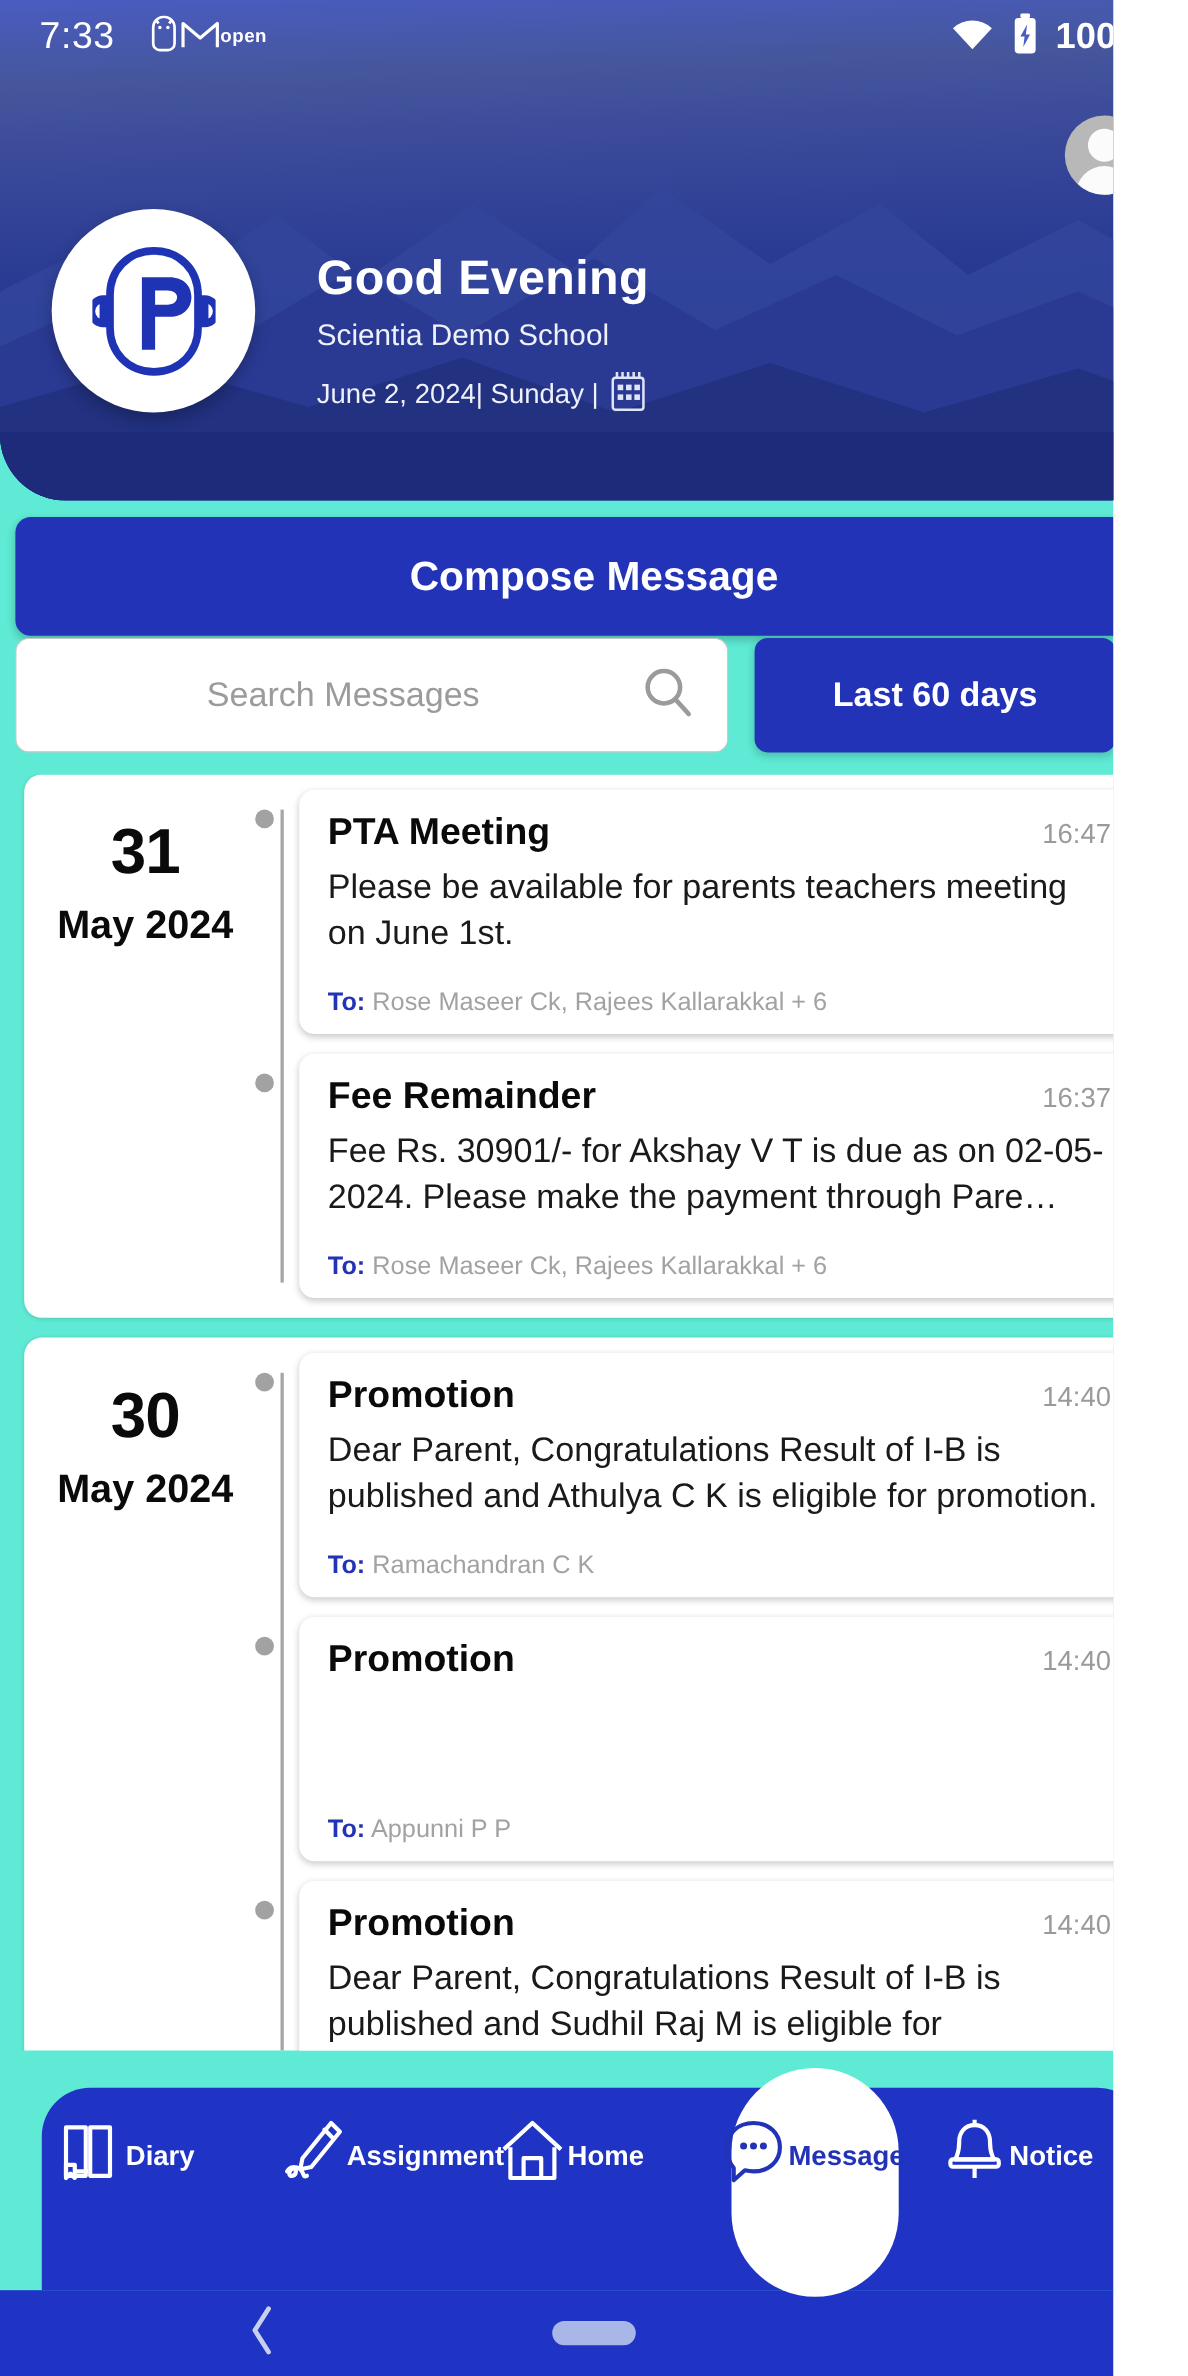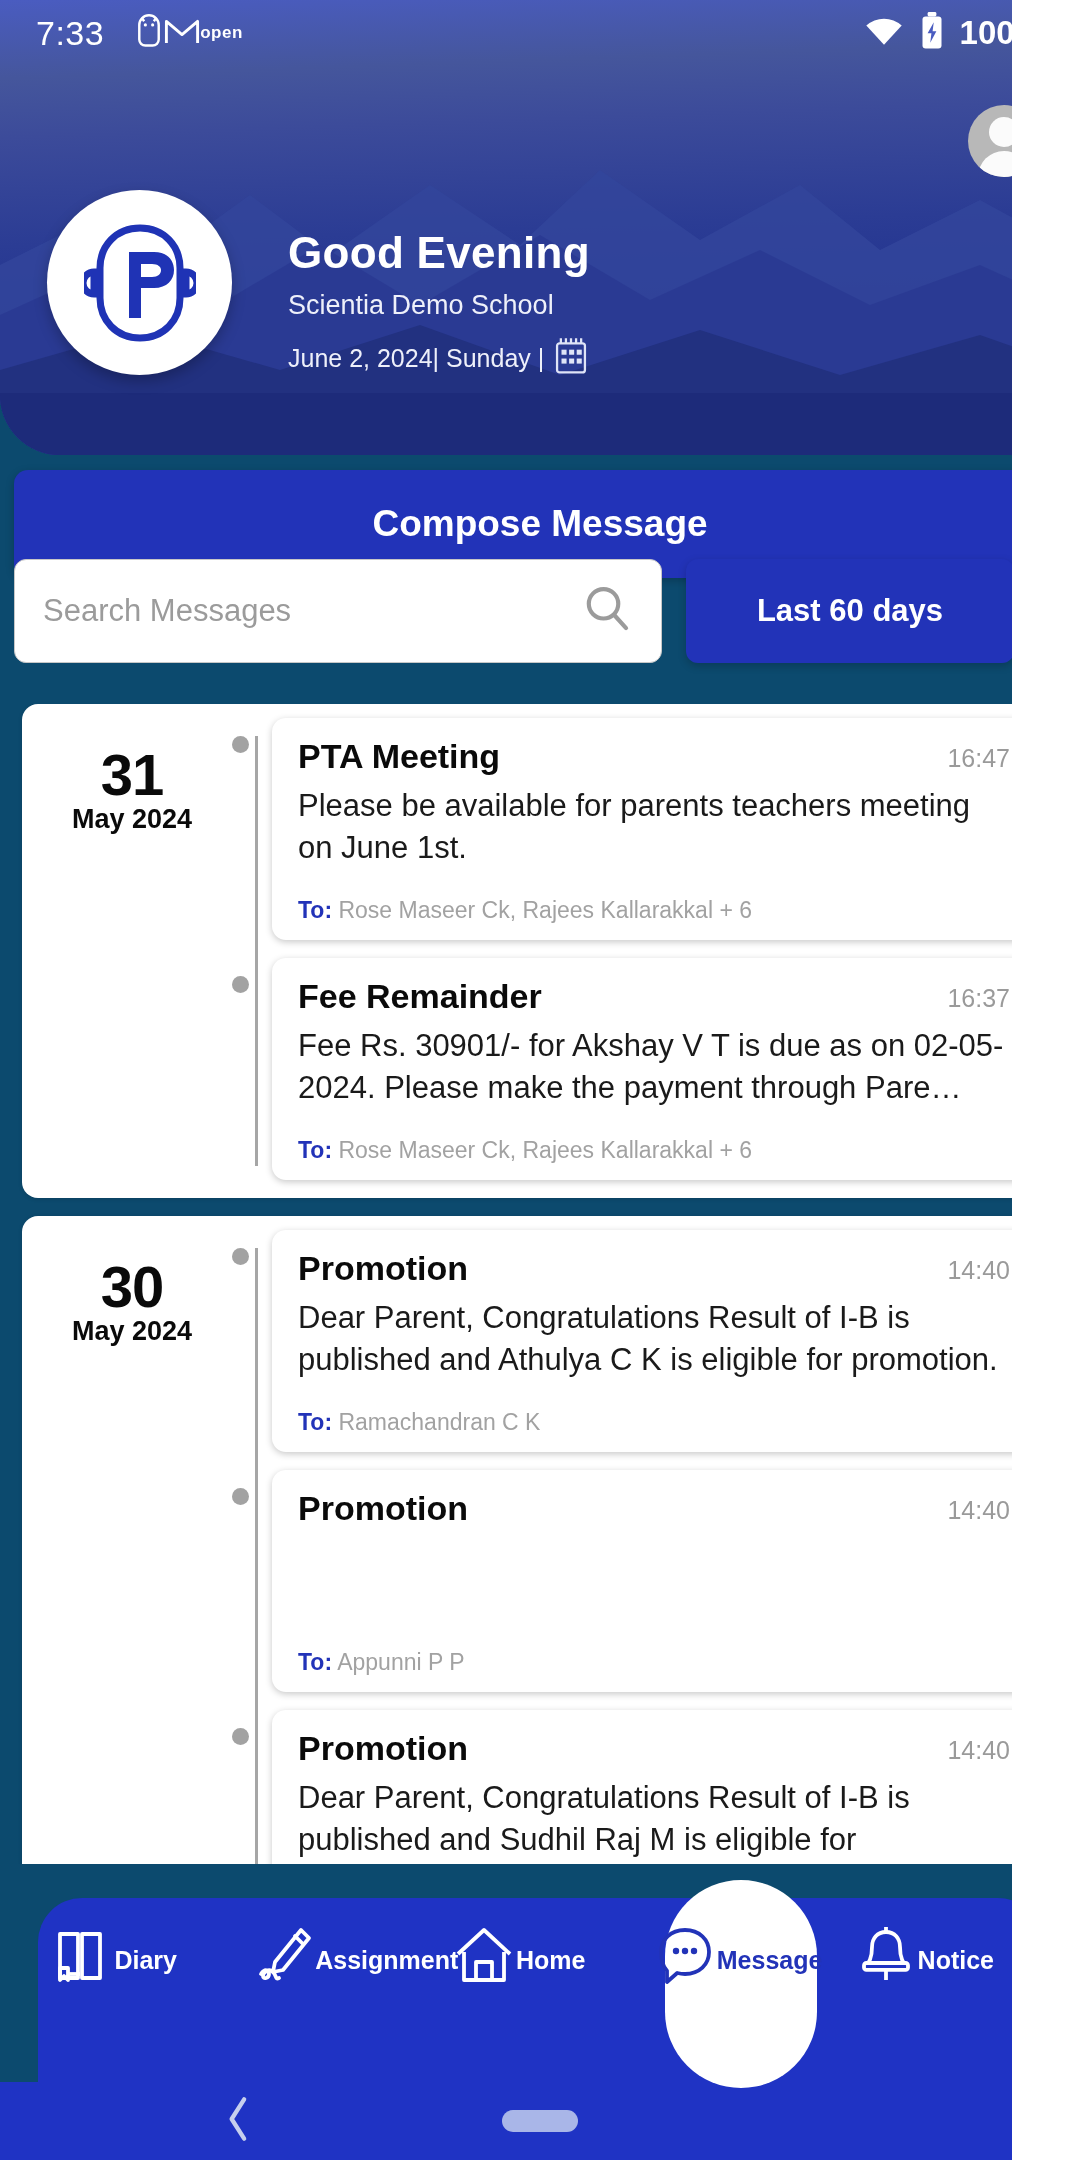--- a/index.html
+++ b/index.html
@@ -2,21 +2,21 @@
 <html><head>
 <meta charset="utf-8">
 <style>
   * { box-sizing: border-box; margin: 0; padding: 0; }
   html, body {
     width: 1080px; height: 2160px;
     font-family: "Liberation Sans", sans-serif;
     background: #ffffff;
     overflow: hidden;
   }
-  .phone { position: relative; width: 1012px; height: 2160px; overflow: hidden; background:#0c4a6e; }
+  .phone { position: relative; width: 1012px; height: 2160px; overflow: hidden; background:#5eead4; }
 
   
   .header {
     position: absolute; top: 0; left: 0; width: 1080px; height: 455px;
     background: linear-gradient(178deg, #4a5cc0 0%, #45569c 16%, #3c4b9a 28%, #2b3c94 50%, #1f308e 72%, #1a2a86 100%);
     border-bottom-left-radius: 60px; border-bottom-right-radius: 60px;
     overflow: hidden;
   }
   .mountains { position:absolute; left:0; bottom:0; width:1080px; height:330px; }
 
@@ -51,42 +51,42 @@
   .greet-date { color:#eef0fa; font-size:25px; }
 
   
   .compose-btn {
     position:absolute; left:14px; top:470px; width:1052px; height:108px;
     background:#2233b8; border-radius:14px;
     display:flex; align-items:center; justify-content:center;
     color:#fff; font-size:37px; font-weight:700;
     box-shadow:0 3px 8px rgba(0,0,0,.22);
   }
-  .search-row { position:absolute; left:14px; top:559px; width:1052px; height:104px; display:flex; gap:24px; }
+  .search-row { position:absolute; left:14px; top:580px; width:1052px; height:104px; display:flex; gap:24px;text-align:center; }
   .search-box {
     width:648px; height:104px; border:1.5px solid #c7c7c7; border-radius:12px;
     background:#fff; display:flex; align-items:center; padding:0 28px;
   }
   .search-ph { color:#9b9b9b; font-size:31px; flex:1; }
   .range-btn {
     width:328px; height:104px; background:#2233b8; border-radius:12px;
     display:flex; align-items:center; justify-content:center;
     color:#fff; font-size:31px; font-weight:700; box-shadow:0 3px 8px rgba(0,0,0,.2);
   }
 
   
   .list { position:absolute; left:0; top:704px; width:1080px; height:1160px; overflow:hidden; }
   .group {
     background:#fff; border-radius:16px; margin: 0 22px 18px 22px;
     box-shadow: 0 1px 4px rgba(0,0,0,.14);
     display:flex; padding: 14px 0 18px 0; position:relative;
   }
   .date-col { width:220px; flex:0 0 220px; padding-top:28px; text-align:center; }
   .date-day { font-size:58px; font-weight:700; color:#0a0a0a; line-height:1; letter-spacing:-1px; }
-  .date-my { font-size:27px; font-weight:700; color:#0a0a0a; margin-top:0; }
+  .date-my { font-size:36px; font-weight:700; color:#0a0a0a; margin-top:16px; }
 
   .timeline-col { position:relative; width:30px; flex:0 0 30px; }
   .tl-line { position:absolute; left:13px; top:18px; bottom:14px; width:3px; background:#a6a6a6; }
 
   .cards-col { flex:1; padding-right:22px; }
   .msg-card {
     position:relative; background:#fff; border-radius:14px;
     box-shadow:0 2px 7px rgba(0,0,0,.22);
     padding:20px 26px 16px 26px; margin-bottom:18px; min-height:222px;
     display:flex; flex-direction:column;

